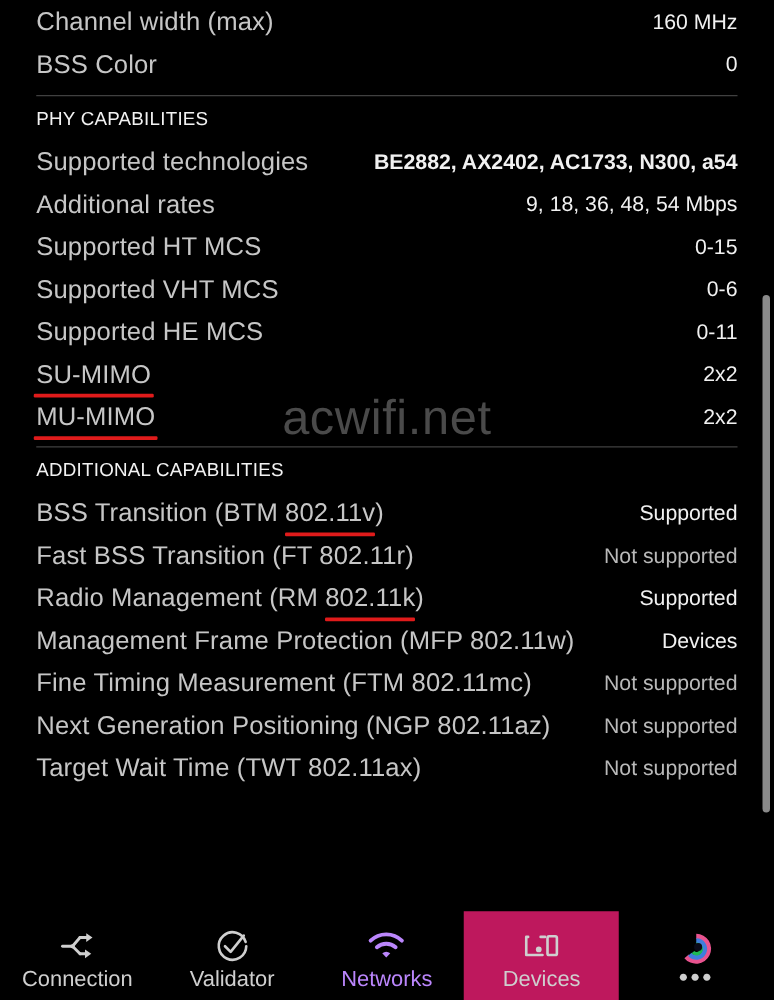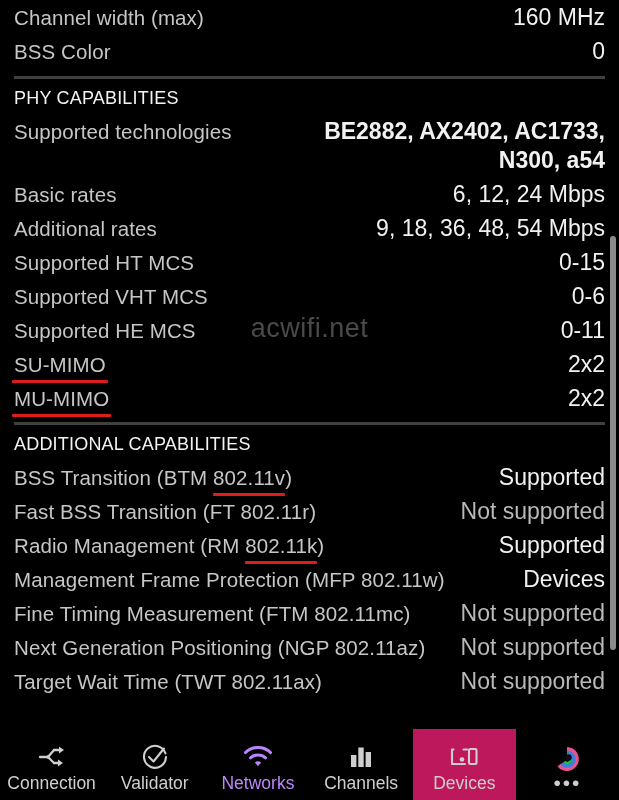--- a/index.html
+++ b/index.html
@@ -16,42 +16,42 @@
     overflow:hidden;
   }
 
   
   #list {
     position:absolute;
     left:0; top:0;
     width:619px;
     height:729px;
     overflow:hidden;
-    padding:0 14px;
+    padding:0 29px;
   }
 
   .row {
     display:flex;
     align-items:flex-start;
     justify-content:space-between;
     min-height:34px;
     padding:3px 0 2px 0;
   }
   .row .label {
     color:#c6c6c6;
     font-size:20.5px;
     line-height:29px;
     letter-spacing:0.1px;
     white-space:nowrap;
     position:relative;
     flex:0 0 auto;
   }
   .row .value {
     color:#f1f1f1;
-    font-size:23px;
+    font-size:17px;
     line-height:29px;
     text-align:right;
     flex:1 1 auto;
     padding-left:14px;
   }
   .row .value.dim { color:#b9b9b9; }
 
   
   .uline { position:relative; display:inline-block; }
   .uline::after {
@@ -61,37 +61,37 @@
     bottom:-4px;
     height:3px;
     background:#e01b1b;
     border-radius:1px;
   }
   .uline.full::after { left:-2px; right:-2px; }
 
   
   .section {
     color:#f2f2f2;
-    font-size:18px;
+    font-size:15px;
     line-height:30px;
     letter-spacing:0.2px;
     padding:4px 0 1px 0;
-    border-top:3px solid #404040;
+    border-top:1px solid #404040;
     margin-top:7px;
   }
   .section.first { margin-top:8px; }
 
   
   #watermark {
     position:absolute;
     left:0; top:313px;
     width:619px;
     text-align:center;
     color:#4a4a4a;
-    font-size:27px;
+    font-size:39px;
     letter-spacing:0.5px;
     pointer-events:none;
     user-select:none;
     z-index:3;
   }
 
   
   #scrollbar {
     position:absolute;
     right:3px;
@@ -154,24 +154,20 @@
     <div class="row">
       <span class="label">BSS Color</span>
       <span class="value">0</span>
     </div>
 
     <div class="section first">PHY CAPABILITIES</div>
 
     <div class="row">
       <span class="label">Supported technologies</span>
       <span class="value" style="max-width:330px;font-weight:bold;">BE2882, AX2402, AC1733, N300, a54</span>
-    </div>
-    <div class="row">
-      <span class="label">Basic rates</span>
-      <span class="value">6, 12, 24 Mbps</span>
     </div>
     <div class="row">
       <span class="label">Additional rates</span>
       <span class="value">9, 18, 36, 48, 54 Mbps</span>
     </div>
     <div class="row">
       <span class="label">Supported HT MCS</span>
       <span class="value">0-15</span>
     </div>
     <div class="row">
@@ -264,30 +260,20 @@
       <span class="ico">
         <svg width="30" height="24" viewBox="0 0 30 24">
           <path d="M2.5 7.5 A18 18 0 0 1 27.5 7.5" stroke="#bb86fc" stroke-width="3.1" fill="none" stroke-linecap="round"></path>
           <path d="M7.5 12.8 A11.5 11.5 0 0 1 22.5 12.8" stroke="#bb86fc" stroke-width="3.1" fill="none" stroke-linecap="round"></path>
           <path d="M11.8 17.6 L15 21 L18.2 17.6 A5.2 5.2 0 0 0 11.8 17.6 Z" fill="#bb86fc"></path>
         </svg>
       </span>
       <span class="nlabel">Networks</span>
     </div>
 
-    <div class="navitem">
-      <span class="ico">
-        <svg width="28" height="26" viewBox="0 0 28 26">
-          <rect x="4" y="11" width="5.4" height="12" fill="#cfcfcf"></rect>
-          <rect x="11.3" y="3.5" width="5.4" height="19.5" fill="#cfcfcf"></rect>
-          <rect x="18.6" y="8" width="5.4" height="15" fill="#cfcfcf"></rect>
-        </svg>
-      </span>
-      <span class="nlabel">Channels</span>
-    </div>
 
     <div class="navitem pressed">
       <span class="ico">
         <svg width="30" height="24" viewBox="0 0 30 24">
           <path d="M3 4.5 H4.5 M3 4.5 V19 H16" stroke="#cfcfcf" stroke-width="2.1" fill="none" stroke-linecap="round" stroke-linejoin="round"></path>
           <path d="M14.5 4.5 H18" stroke="#cfcfcf" stroke-width="2.1" fill="none" stroke-linecap="round"></path>
           <rect x="20" y="4" width="7.5" height="15" rx="1.3" stroke="#cfcfcf" stroke-width="2.1" fill="none"></rect>
           <circle cx="13" cy="14.5" r="2.3" fill="#cfcfcf"></circle>
         </svg>
       </span>

